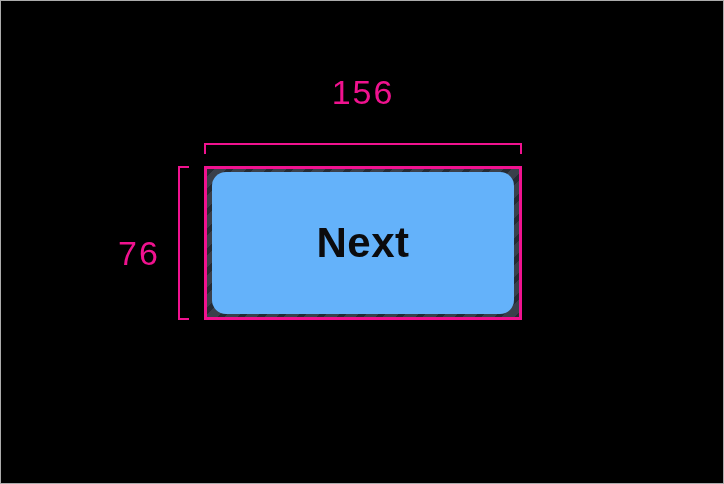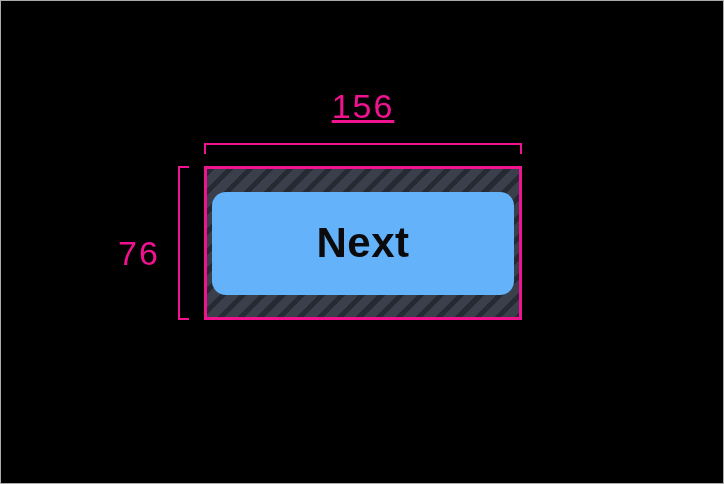--- a/index.html
+++ b/index.html
@@ -20,23 +20,22 @@
     color: var(--annotation-pink, #f0128f);
     font-size: 34px;
     font-weight: 400;
     letter-spacing: 2px;
     line-height: 38px;
     text-align: center;
     user-select: none;
   }
   .width-label {
     left: 203px;
-    top: 86px;
+    top: 72px;
     width: 318px;
-    text-decoration: underline;
   }
   .height-label {
     left: 108px;
     top: 233px;
     width: 60px;
   }
 
   
   .width-bracket {
     position: absolute;
@@ -76,21 +75,21 @@
       var(--hatch-bg, #3a404b) 5px,
       var(--hatch-bg, #3a404b) 14px
     );
     display: flex;
     align-items: center;
     justify-content: center;
   }
 
   .next-button {
     width: 302px;
-    height: 103px;
+    height: 142px;
     background: var(--button-blue, #64b2fa);
     border: none;
     border-radius: 14px;
     color: var(--button-text, #0b0b0d);
     font-family: "Liberation Sans", sans-serif;
     font-size: 42px;
     font-weight: 700;
     letter-spacing: 0.5px;
     display: flex;
     align-items: center;

